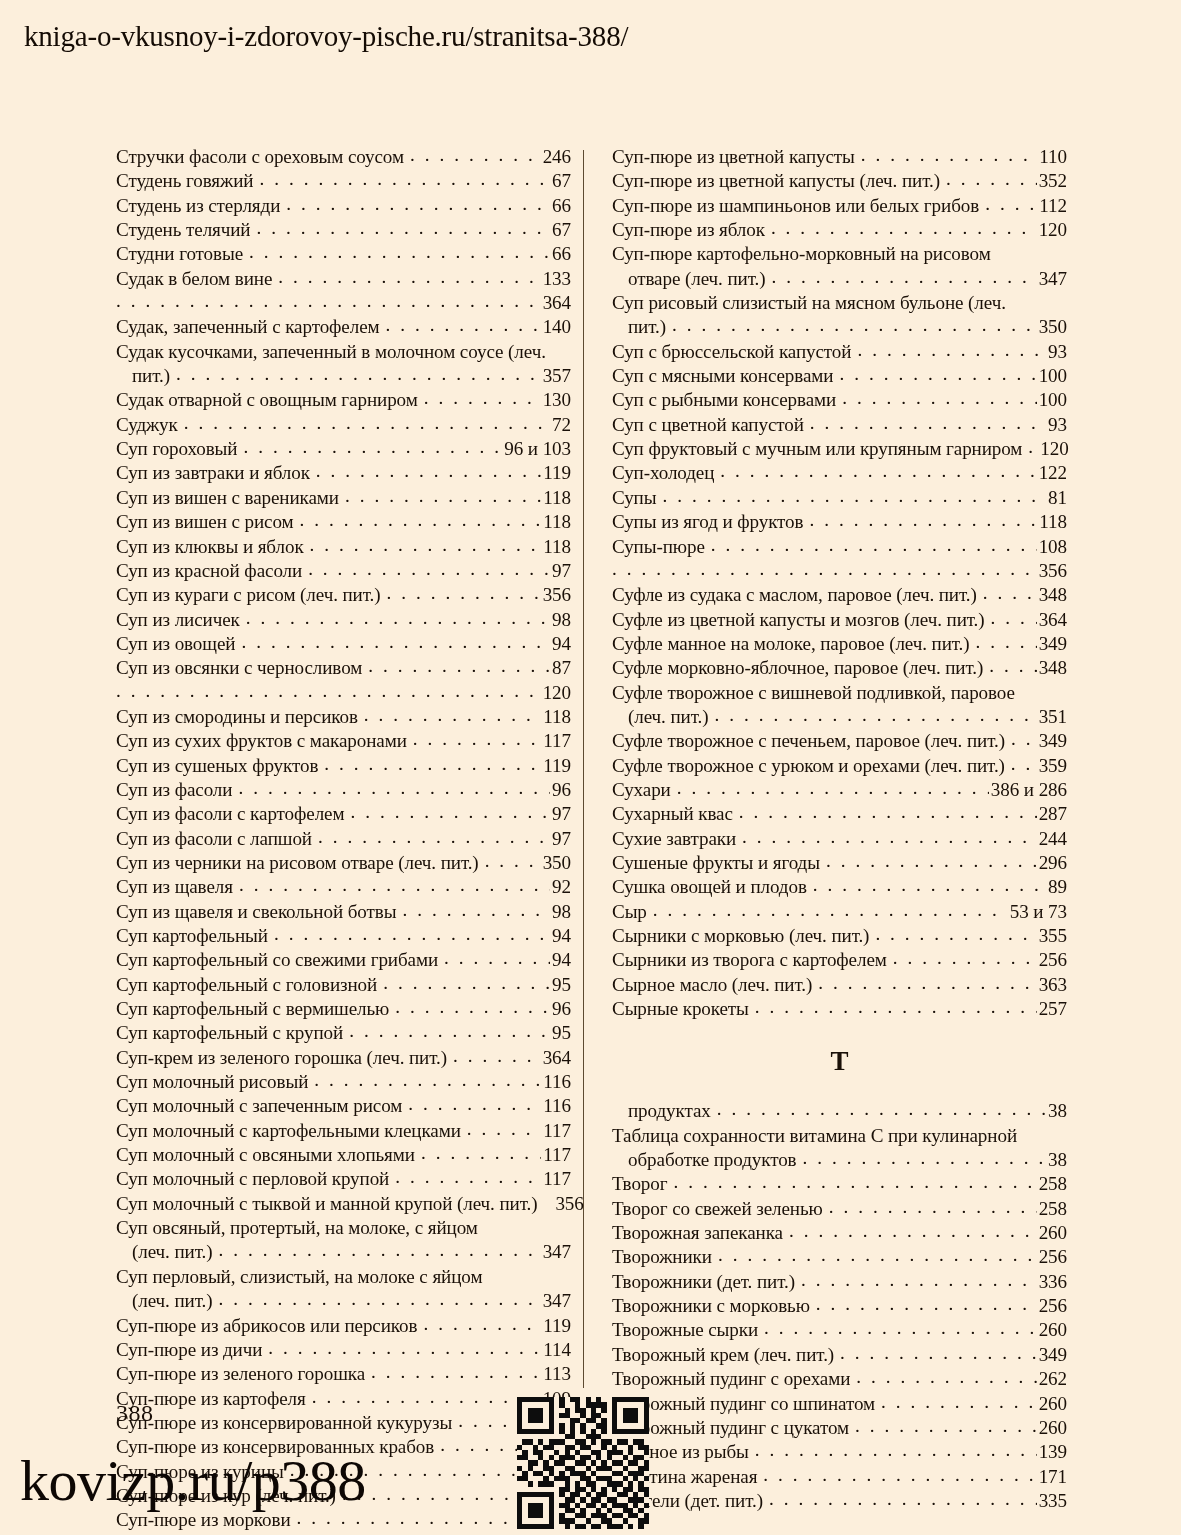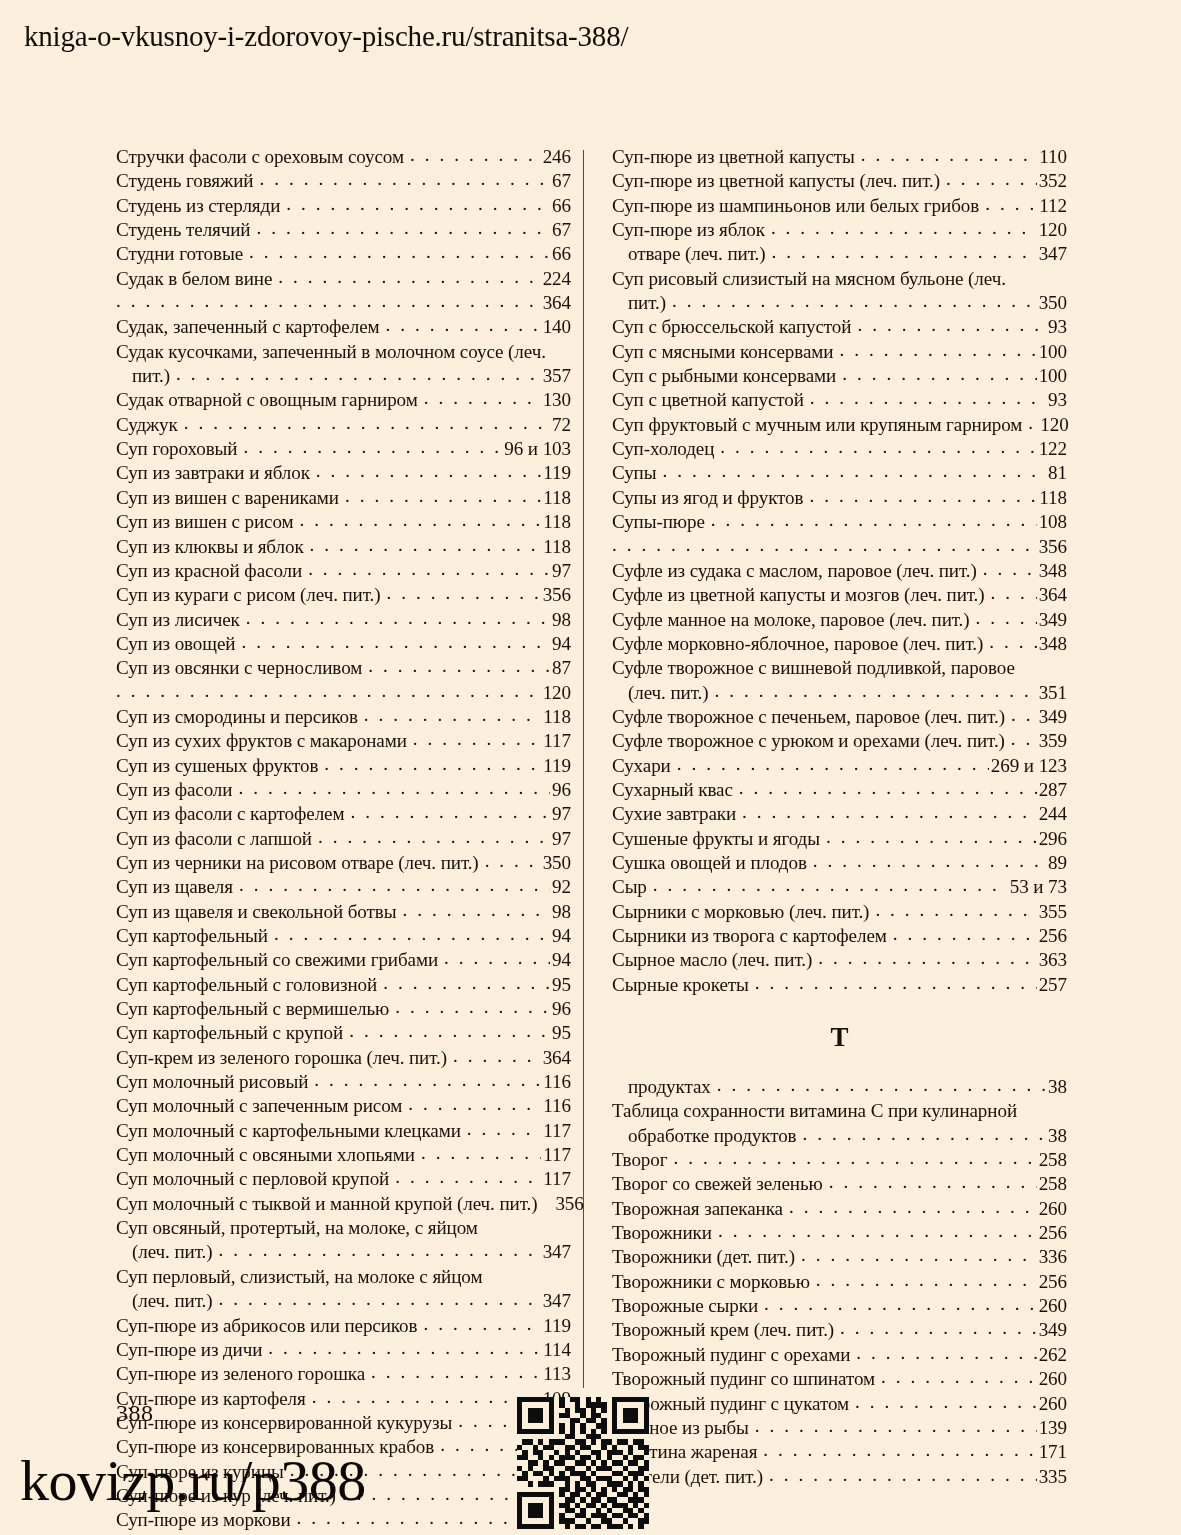--- a/index.html
+++ b/index.html
@@ -151,21 +151,21 @@
         <span class="page">67</span>
       </div>
       <div class="entry">
         <span class="name">Студни готовые</span>
         <span class="leader">. . . . . . . . . . . . . . . . . . . . . . . . . . . . . . . . . . . . . . . . . . . . . . . . . . . . . . . . . . . . . . . . . . . . . . . . . . . . . . . . . . . . . . . . . . . . . . . . . . . . . . . . . . . . . . . . . . . . . . . . </span>
         <span class="page">66</span>
       </div>
       <div class="entry">
         <span class="name">Судак в белом вине</span>
         <span class="leader">. . . . . . . . . . . . . . . . . . . . . . . . . . . . . . . . . . . . . . . . . . . . . . . . . . . . . . . . . . . . . . . . . . . . . . . . . . . . . . . . . . . . . . . . . . . . . . . . . . . . . . . . . . . . . . . . . . . . . . . . </span>
-        <span class="page">224</span>
+        <span class="page">133</span>
       </div>
       <div class="entry">
         <span class="leader">. . . . . . . . . . . . . . . . . . . . . . . . . . . . . . . . . . . . . . . . . . . . . . . . . . . . . . . . . . . . . . . . . . . . . . . . . . . . . . . . . . . . . . . . . . . . . . . . . . . . . . . . . . . . . . . . . . . . . . . . </span>
         <span class="page">364</span>
       </div>
       <div class="entry">
         <span class="name">Судак, запеченный с картофелем</span>
         <span class="leader">. . . . . . . . . . . . . . . . . . . . . . . . . . . . . . . . . . . . . . . . . . . . . . . . . . . . . . . . . . . . . . . . . . . . . . . . . . . . . . . . . . . . . . . . . . . . . . . . . . . . . . . . . . . . . . . . . . . . . . . . </span>
         <span class="page">140</span>
       </div>
@@ -427,20 +427,23 @@
       <div class="entry">
         <span class="name">Суп-пюре из шампиньонов или белых грибов</span>
         <span class="leader">. . . . . . . . . . . . . . . . . . . . . . . . . . . . . . . . . . . . . . . . . . . . . . . . . . . . . . . . . . . . . . . . . . . . . . . . . . . . . . . . . . . . . . . . . . . . . . . . . . . . . . . . . . . . . . . . . . . . . . . . </span>
         <span class="page">112</span>
       </div>
       <div class="entry">
         <span class="name">Суп-пюре из яблок</span>
         <span class="leader">. . . . . . . . . . . . . . . . . . . . . . . . . . . . . . . . . . . . . . . . . . . . . . . . . . . . . . . . . . . . . . . . . . . . . . . . . . . . . . . . . . . . . . . . . . . . . . . . . . . . . . . . . . . . . . . . . . . . . . . . </span>
         <span class="page">120</span>
       </div>
+      <div class="entry cont-first">
+        <span class="name">Суп-пюре картофельно-морковный на рисовом</span>
+      </div>
       <div class="entry cont-second">
         <span class="name">отваре (леч. пит.)</span>
         <span class="leader">. . . . . . . . . . . . . . . . . . . . . . . . . . . . . . . . . . . . . . . . . . . . . . . . . . . . . . . . . . . . . . . . . . . . . . . . . . . . . . . . . . . . . . . . . . . . . . . . . . . . . . . . . . . . . . . . . . . . . . . . </span>
         <span class="page">347</span>
       </div>
       <div class="entry cont-first">
         <span class="name">Суп рисовый слизистый на мясном бульоне (леч.</span>
       </div>
       <div class="entry cont-second">
         <span class="name">пит.)</span>
@@ -530,21 +533,21 @@
         <span class="page">349</span>
       </div>
       <div class="entry">
         <span class="name">Суфле творожное с урюком и орехами (леч. пит.)</span>
         <span class="leader">. . . . . . . . . . . . . . . . . . . . . . . . . . . . . . . . . . . . . . . . . . . . . . . . . . . . . . . . . . . . . . . . . . . . . . . . . . . . . . . . . . . . . . . . . . . . . . . . . . . . . . . . . . . . . . . . . . . . . . . . </span>
         <span class="page">359</span>
       </div>
       <div class="entry">
         <span class="name">Сухари</span>
         <span class="leader">. . . . . . . . . . . . . . . . . . . . . . . . . . . . . . . . . . . . . . . . . . . . . . . . . . . . . . . . . . . . . . . . . . . . . . . . . . . . . . . . . . . . . . . . . . . . . . . . . . . . . . . . . . . . . . . . . . . . . . . . </span>
-        <span class="page">269 и 123</span>
+        <span class="page">386 и 286</span>
       </div>
       <div class="entry">
         <span class="name">Сухарный квас</span>
         <span class="leader">. . . . . . . . . . . . . . . . . . . . . . . . . . . . . . . . . . . . . . . . . . . . . . . . . . . . . . . . . . . . . . . . . . . . . . . . . . . . . . . . . . . . . . . . . . . . . . . . . . . . . . . . . . . . . . . . . . . . . . . . </span>
         <span class="page">287</span>
       </div>
       <div class="entry">
         <span class="name">Сухие завтраки</span>
         <span class="leader">. . . . . . . . . . . . . . . . . . . . . . . . . . . . . . . . . . . . . . . . . . . . . . . . . . . . . . . . . . . . . . . . . . . . . . . . . . . . . . . . . . . . . . . . . . . . . . . . . . . . . . . . . . . . . . . . . . . . . . . . </span>
         <span class="page">244</span>

